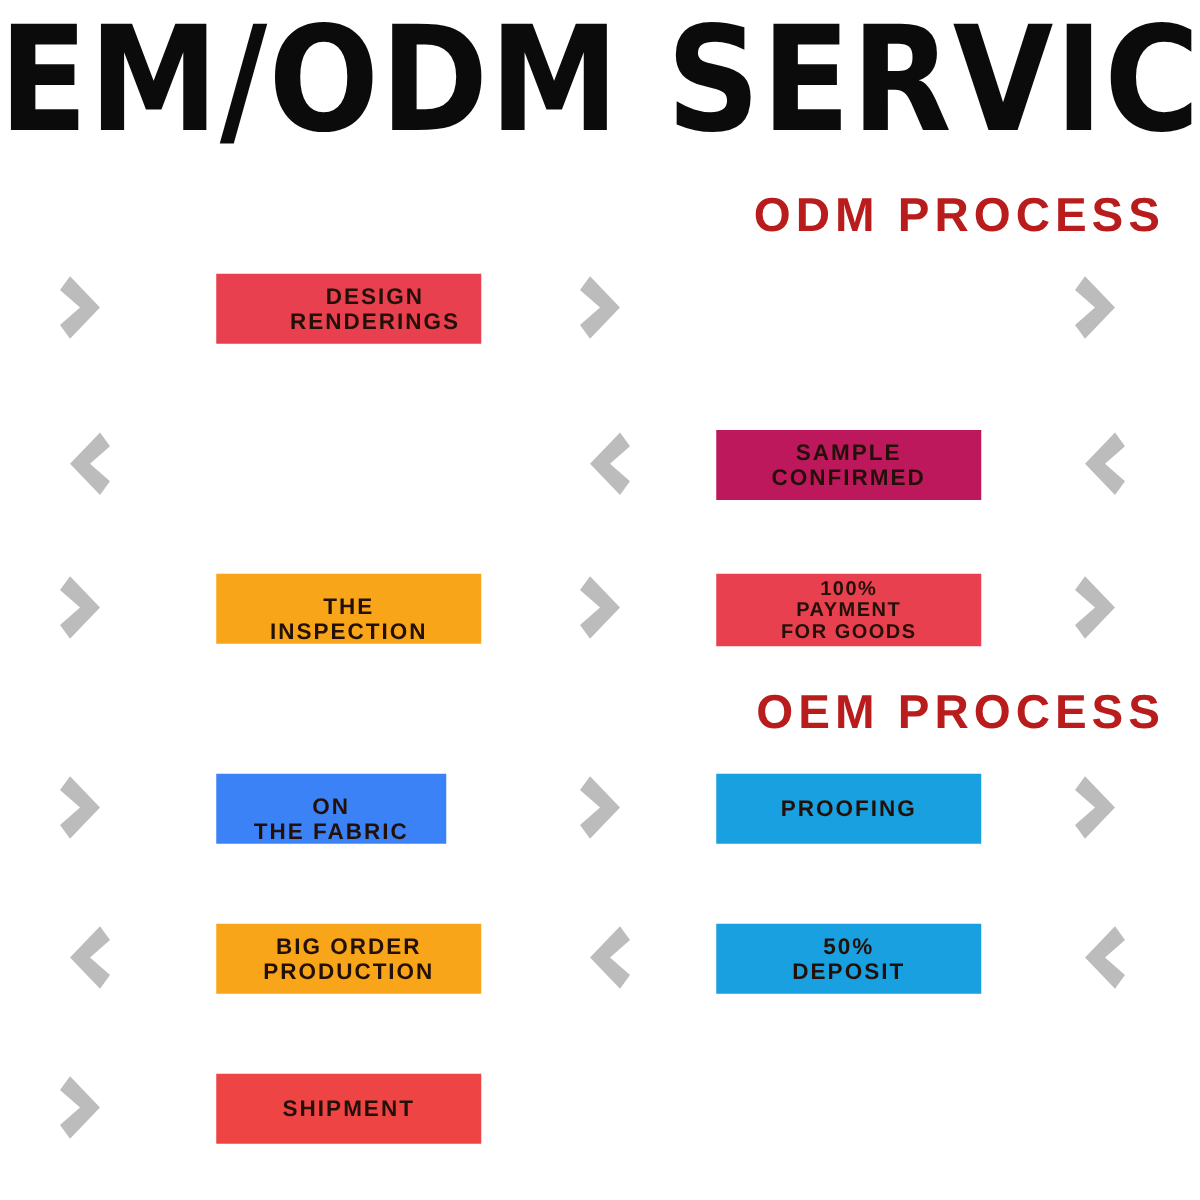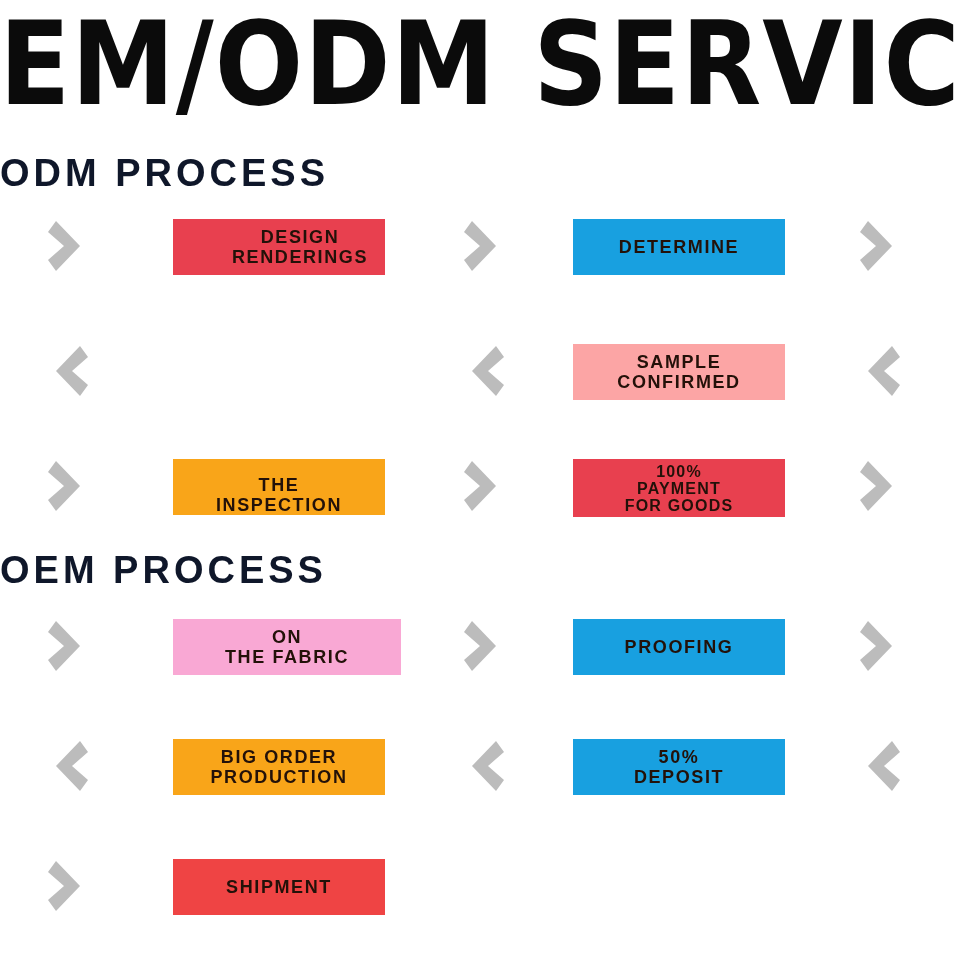--- a/index.html
+++ b/index.html
@@ -36,26 +36,26 @@
     letter-spacing: 1px;
     color: #0b0b0b;
     line-height: 112px;
   }
 
   
   .section-header {
     position: absolute;
     left: 0;
     width: 932px;
-    text-align: left;
+    text-align: right;
     font-family: "Liberation Sans", sans-serif;
     font-weight: 700;
     font-size: 38px;
     letter-spacing: 4px;
-    color: #0f172a;
+    color: #b91c1c;
   }
   #odm-header { top: 152px; }
   #oem-header { top: 549px; padding-right: 12px; }
 
   
   .process-row {
     position: absolute;
     left: 0;
     width: 960px;
     height: 90px;
@@ -118,41 +118,38 @@
       </div>
       <div class="pbox" style="position: absolute; left: 173px; top: 14px; width: 212px; height: 56px; background: rgb(232, 64, 79); padding-left: 42px;">
         <span class="pbox-label">DESIGN
 RENDERINGS</span>
       </div>
       <div class="arrow" style="position: absolute; left: 462px; top: 12px; width: 44px; height: 58px;">
         <svg viewBox="0 0 44 58" xmlns="http://www.w3.org/2000/svg">
           <polygon points="10,4 34,29 10,54 2,43 18,29 2,15" fill="#BCBCBC"></polygon>
         </svg>
       </div>
-      <div class="pbox" style="position: absolute; left: 573px; top: 14px; width: 212px; height: 56px; background: rgb(24, 160, 224);">
-        <span class="pbox-label">DETERMINE</span>
-      </div>
       <div class="arrow" style="position: absolute; left: 858px; top: 12px; width: 44px; height: 58px;">
         <svg viewBox="0 0 44 58" xmlns="http://www.w3.org/2000/svg">
           <polygon points="10,4 34,29 10,54 2,43 18,29 2,15" fill="#BCBCBC"></polygon>
         </svg>
       </div>
     </div>
     <div class="process-row" style="position: absolute; left: 0px; top: 330px;">
       <div class="arrow" style="position: absolute; left: 46px; top: 12px; width: 44px; height: 58px;">
         <svg viewBox="0 0 44 58" xmlns="http://www.w3.org/2000/svg">
           <polygon points="34,4 10,29 34,54 42,43 26,29 42,15" fill="#BCBCBC"></polygon>
         </svg>
       </div>
       <div class="arrow" style="position: absolute; left: 462px; top: 12px; width: 44px; height: 58px;">
         <svg viewBox="0 0 44 58" xmlns="http://www.w3.org/2000/svg">
           <polygon points="34,4 10,29 34,54 42,43 26,29 42,15" fill="#BCBCBC"></polygon>
         </svg>
       </div>
-      <div class="pbox" style="position: absolute; left: 573px; top: 14px; width: 212px; height: 56px; background: #fca5a5;">
+      <div class="pbox" style="position: absolute; left: 573px; top: 14px; width: 212px; height: 56px; background: #be185d;">
         <span class="pbox-label">SAMPLE
 CONFIRMED</span>
       </div>
       <div class="arrow" style="position: absolute; left: 858px; top: 12px; width: 44px; height: 58px;">
         <svg viewBox="0 0 44 58" xmlns="http://www.w3.org/2000/svg">
           <polygon points="34,4 10,29 34,54 42,43 26,29 42,15" fill="#BCBCBC"></polygon>
         </svg>
       </div>
     </div>
     <div class="process-row" style="position: absolute; left: 0px; top: 445px;">
@@ -180,21 +177,21 @@
           <polygon points="10,4 34,29 10,54 2,43 18,29 2,15" fill="#BCBCBC"></polygon>
         </svg>
       </div>
     </div>
     <div class="process-row" style="position: absolute; left: 0px; top: 605px;">
       <div class="arrow" style="position: absolute; left: 46px; top: 12px; width: 44px; height: 58px;">
         <svg viewBox="0 0 44 58" xmlns="http://www.w3.org/2000/svg">
           <polygon points="10,4 34,29 10,54 2,43 18,29 2,15" fill="#BCBCBC"></polygon>
         </svg>
       </div>
-      <div class="pbox" style="position: absolute; left: 173px; top: 14px; width: 228px; height: 56px; background: #f9a8d4;">
+      <div class="pbox" style="position: absolute; left: 173px; top: 14px; width: 184px; height: 56px; background: #3b82f6; align-items: flex-end;">
         <span class="pbox-label">ON
 THE FABRIC</span>
       </div>
       <div class="arrow" style="position: absolute; left: 462px; top: 12px; width: 44px; height: 58px;">
         <svg viewBox="0 0 44 58" xmlns="http://www.w3.org/2000/svg">
           <polygon points="10,4 34,29 10,54 2,43 18,29 2,15" fill="#BCBCBC"></polygon>
         </svg>
       </div>
       <div class="pbox" style="position: absolute; left: 573px; top: 14px; width: 212px; height: 56px; background: rgb(24, 160, 224);">
         <span class="pbox-label">PROOFING</span>

